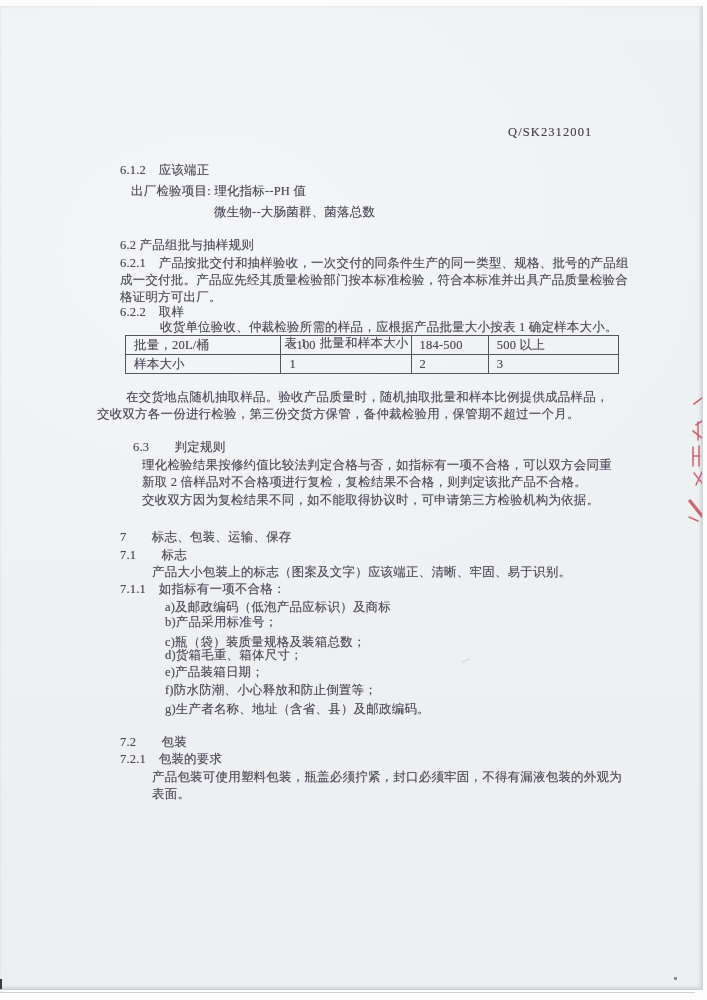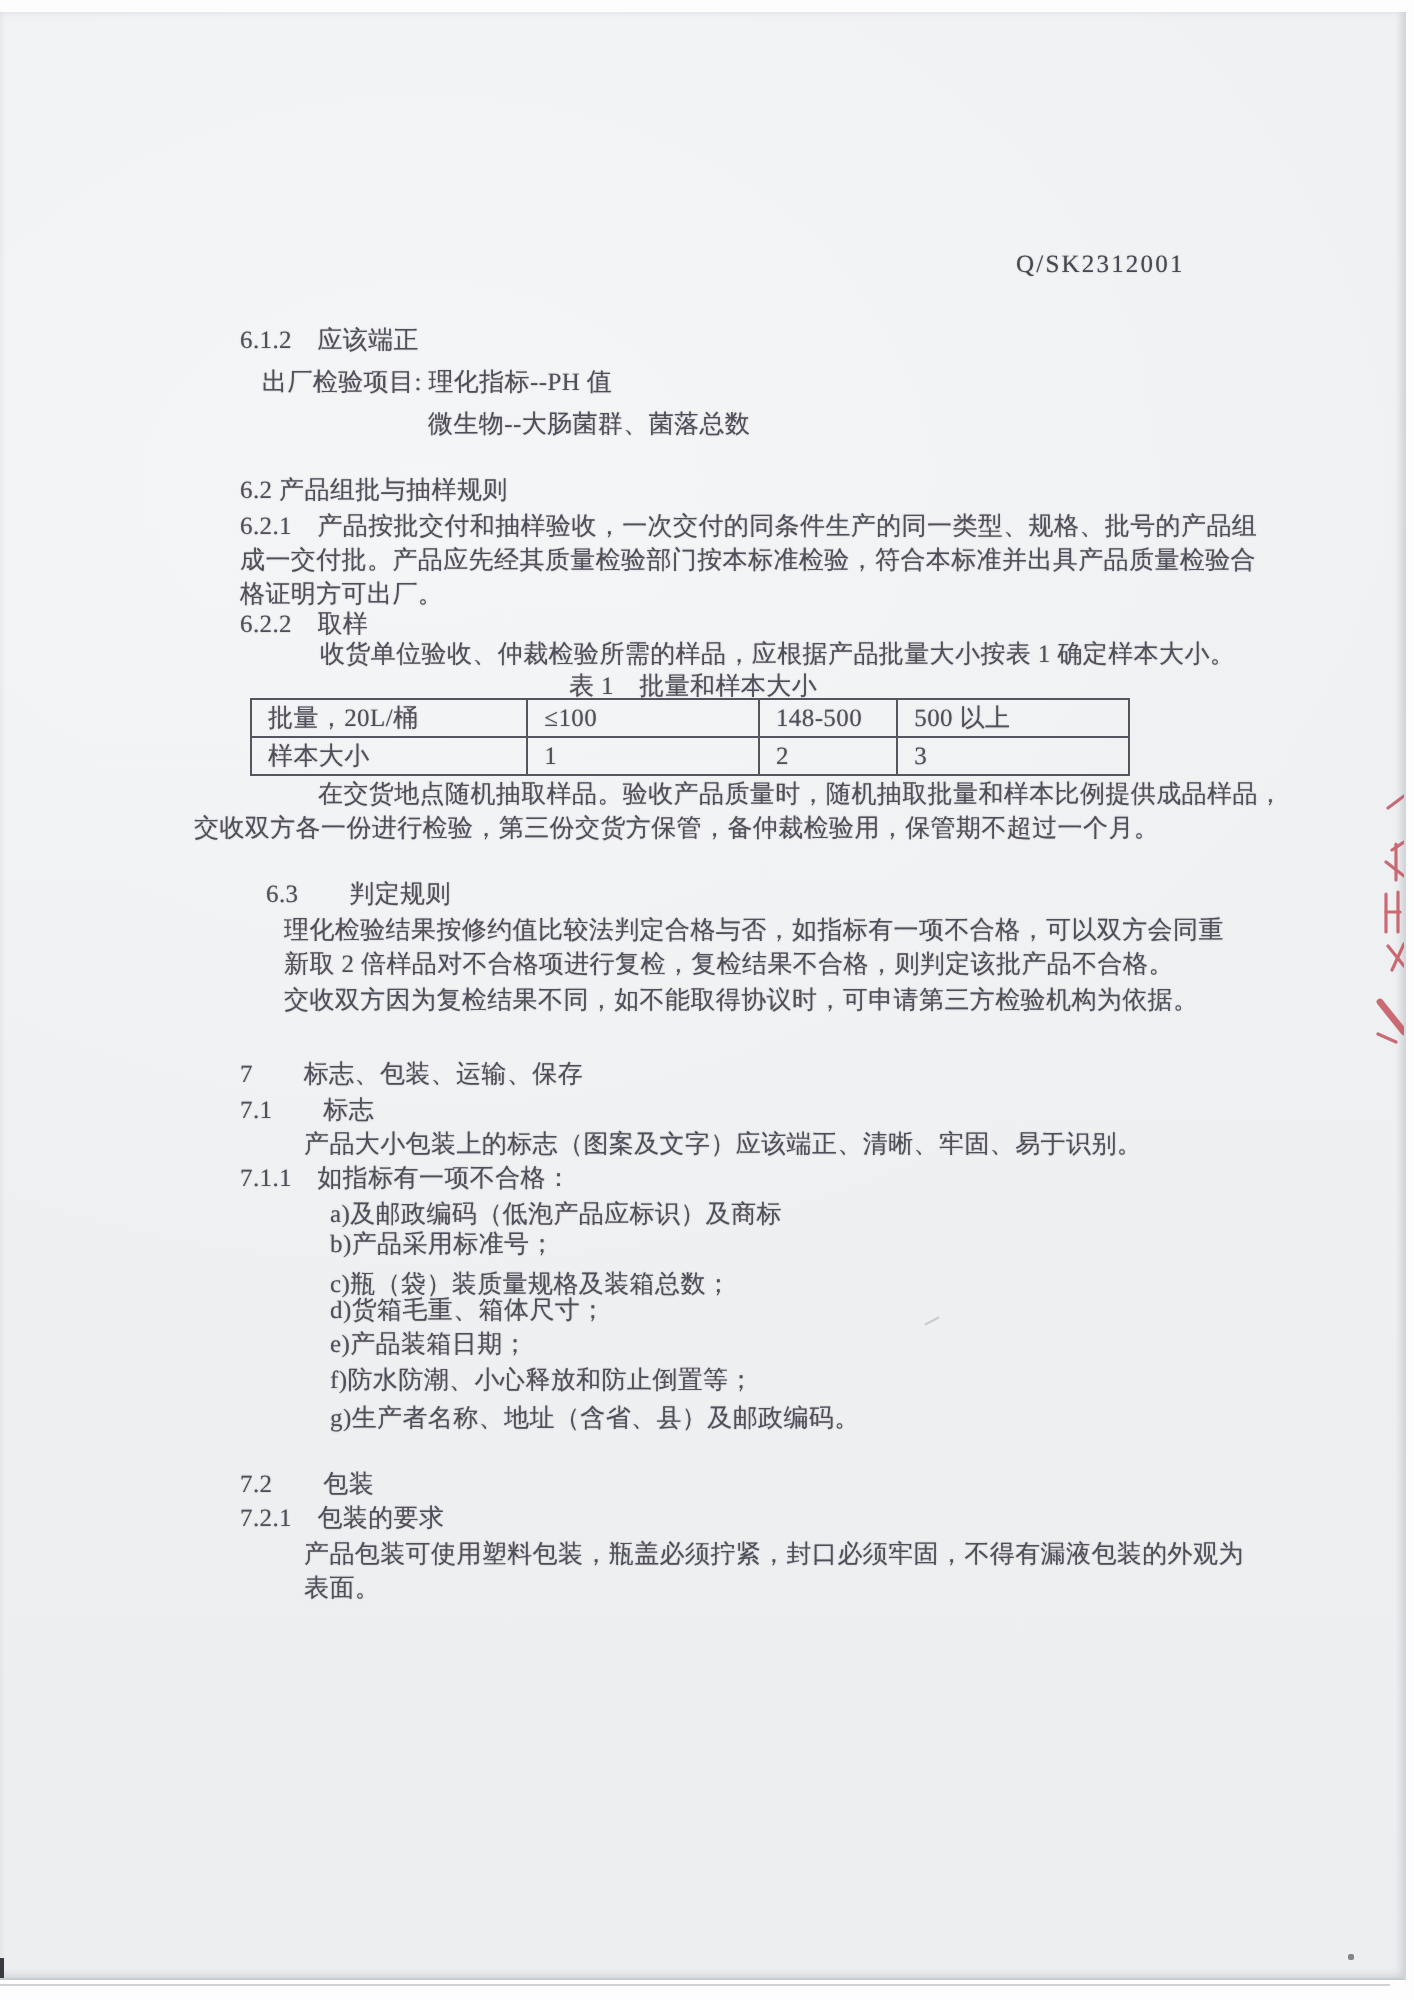--- a/index.html
+++ b/index.html
@@ -31,21 +31,21 @@
     font-size:12.5px;
     line-height:14px;
     color:#4f4f5a;
     letter-spacing:.2px;
     text-shadow:0 0 .7px rgba(96,82,92,.55);
   }
   .code{letter-spacing:1.1px;color:#474752;}
   .tbl-title{width:443px;text-align:center;}
   
   .tbl{
-    position:absolute;left:125px;top:343px;width:440px;
+    position:absolute;left:125px;top:329px;width:494px;
     border-collapse:collapse;table-layout:fixed;
     font-size:12.5px;color:#4f4f5a;
     text-shadow:0 0 .7px rgba(96,82,92,.55);
   }
   .tbl td{
     border:1px solid #555560;
     height:18px;padding:0 0 0 8px;
     letter-spacing:.2px;white-space:nowrap;overflow:hidden;
   }
   .c1{width:32%;} .c2{width:26.5%;} .c3{width:15%;} .c4{width:26.5%;}
@@ -74,33 +74,33 @@
   <div class="ln" style="top:284px;left:120px">格证明方可出厂。</div>
   <div class="ln" style="top:299px;left:120px">6.2.2　取样</div>
   <div class="ln" style="top:314px;left:160px">收货单位验收、仲裁检验所需的样品，应根据产品批量大小按表 1 确定样本大小。</div>
 
   <div class="ln tbl-title" style="top:330px;left:125px">表 1　批量和样本大小</div>
   <table class="tbl">
     <tbody>
       <tr>
         <td class="c1">批量，20L/桶</td>
         <td class="c2">≤100</td>
-        <td class="c3">148-500</td>
+        <td class="c3">184-500</td>
         <td class="c4">500 以上</td>
       </tr>
       <tr>
         <td class="c1">样本大小</td>
         <td class="c2">1</td>
         <td class="c3">2</td>
         <td class="c4">3</td>
       </tr>
     </tbody>
   </table>
 
-  <div class="ln" style="top:384px;left:159px">在交货地点随机抽取样品。验收产品质量时，随机抽取批量和样本比例提供成品样品，</div>
+  <div class="ln" style="top:384px;left:126px">在交货地点随机抽取样品。验收产品质量时，随机抽取批量和样本比例提供成品样品，</div>
   <div class="ln" style="top:401px;left:97px">交收双方各一份进行检验，第三份交货方保管，备仲裁检验用，保管期不超过一个月。</div>
 
   <div class="ln" style="top:434px;left:133px">6.3　　判定规则</div>
   <div class="ln" style="top:452px;left:142px">理化检验结果按修约值比较法判定合格与否，如指标有一项不合格，可以双方会同重</div>
   <div class="ln" style="top:469px;left:142px">新取 2 倍样品对不合格项进行复检，复检结果不合格，则判定该批产品不合格。</div>
   <div class="ln" style="top:487px;left:142px">交收双方因为复检结果不同，如不能取得协议时，可申请第三方检验机构为依据。</div>
 
   <div class="ln" style="top:524px;left:120px">7　　标志、包装、运输、保存</div>
   <div class="ln" style="top:542px;left:120px">7.1　　标志</div>
   <div class="ln" style="top:559px;left:152px">产品大小包装上的标志（图案及文字）应该端正、清晰、牢固、易于识别。</div>

